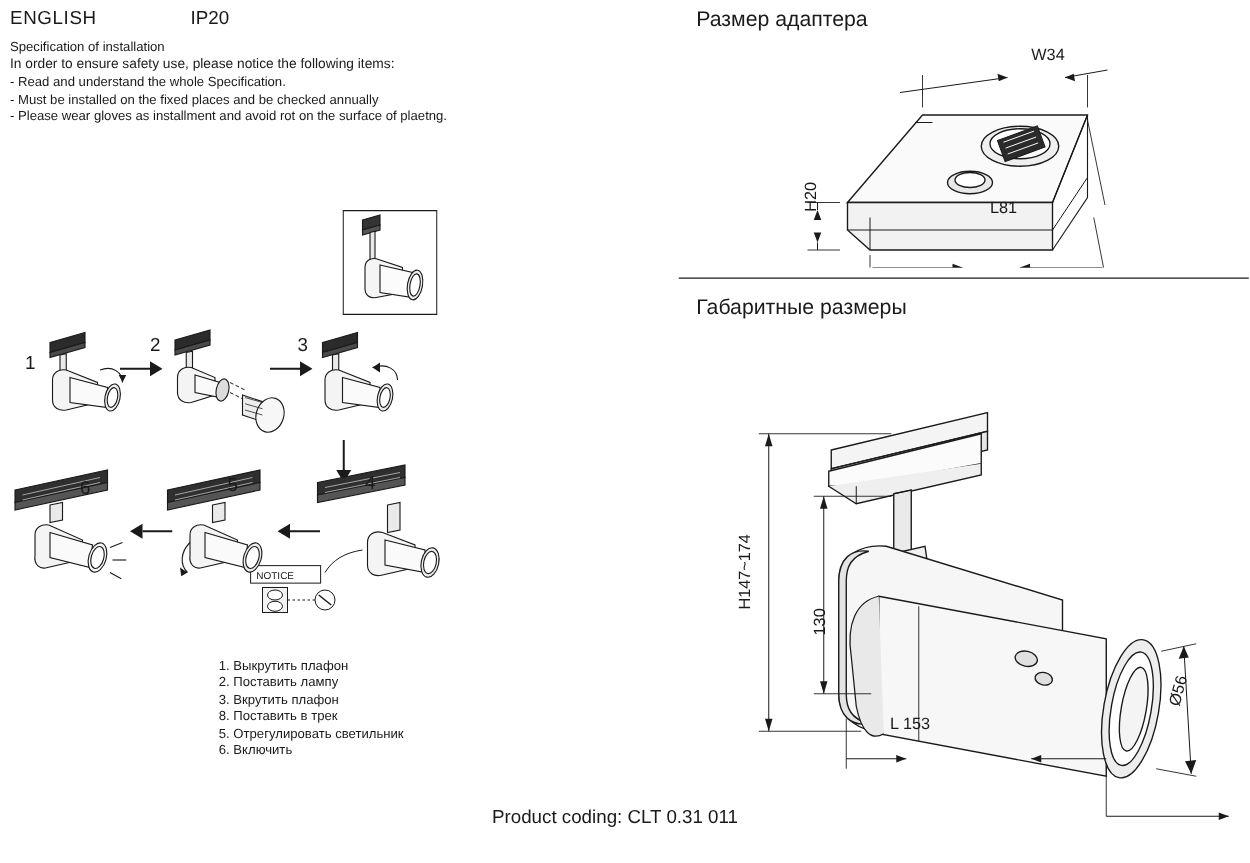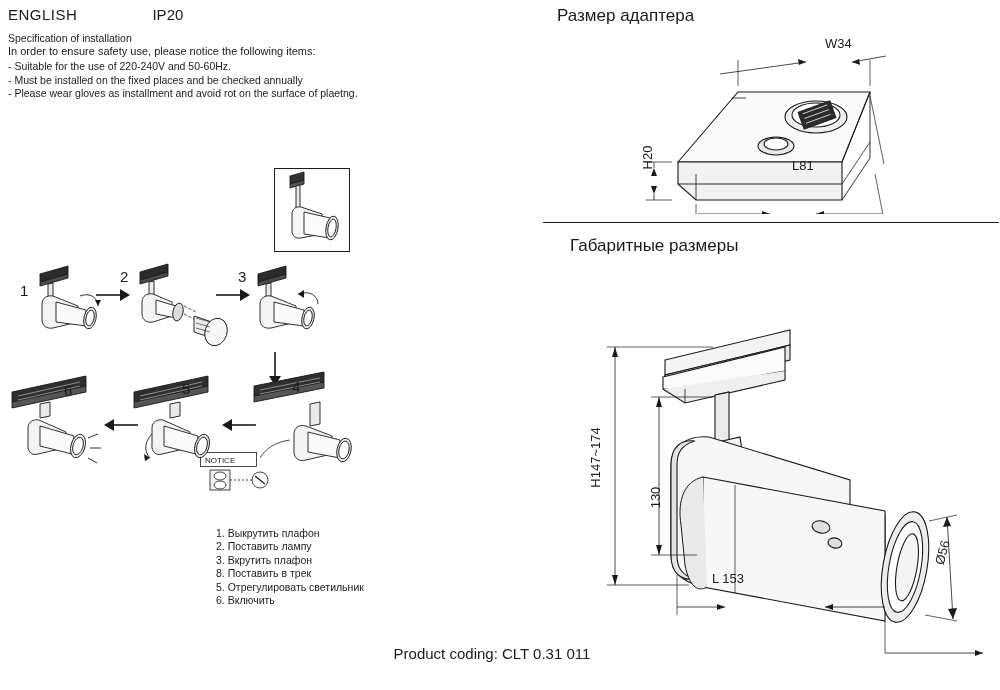--- a/index.html
+++ b/index.html
@@ -18,27 +18,27 @@
   #lang-label { font-size:15px; letter-spacing:0.5px; display:inline-block; width:140px; }
   #ip-label { font-size:15px; display:inline-block; }
   #spec-title { left:8px; top:32px; font-size:10.5px; }
   #spec-intro { left:8px; top:45px; font-size:11px; }
   .spec-line { font-size:10.5px; line-height:13.6px; }
   #spec-list { left:8px; top:60px; }
 
   
   #divider { left:543px; top:222px; width:456px; height:1px; background:#1a1a1a; }
   #adapter-title { left:557px; top:6px; font-size:17px; }
-  #overall-title { left:570px; top:236px; font-size:17px; }
+  #overall-title { left:557px; top:236px; font-size:17px; }
 
   
   .step-num { font-size:15px; }
 
   
-  #ru-list { left:175px; top:527px;margin-left:41px; }
+  #ru-list { left:175px; top:527px; }
   .ru-line { font-size:10.5px; line-height:13.4px; }
 
   
   #product-coding { left:0; top:645px; width:984px; text-align:center; font-size:15px; }
 
   
   .dim { font-size:13px; }
   .vert { transform-origin:center center; }
 
   svg { display:block; }
@@ -49,21 +49,21 @@
 
 <div class="abs" id="lang-row">
   <span id="lang-label">ENGLISH</span>
   <span id="ip-label">IP20</span>
 </div>
 
 <div class="abs" id="spec-title">Specification of installation</div>
 <div class="abs" id="spec-intro">In order to ensure safety use, please notice the following items:</div>
 
 <div class="abs" id="spec-list">
-  <div class="spec-line">- Suitable for the use of 220-240V and 50-60Hz.</div>
+  <div class="spec-line">- Read and understand the whole Specification.</div>
   <div class="spec-line">- Must be installed on the fixed places and be checked annually</div>
   <div class="spec-line">- Please wear gloves as installment and avoid rot on the surface of plaetng.</div>
 </div>
 
 <div class="abs" id="adapter-title">Размер адаптера</div>
 <div class="abs" id="divider"></div>
 <div class="abs" id="overall-title">Габаритные размеры</div>
 
 <svg class="abs" style="left:620px; top:34px;" width="370" height="180" viewBox="0 0 370 180">
   <g fill="none" stroke="#1a1a1a" stroke-width="1.1">

